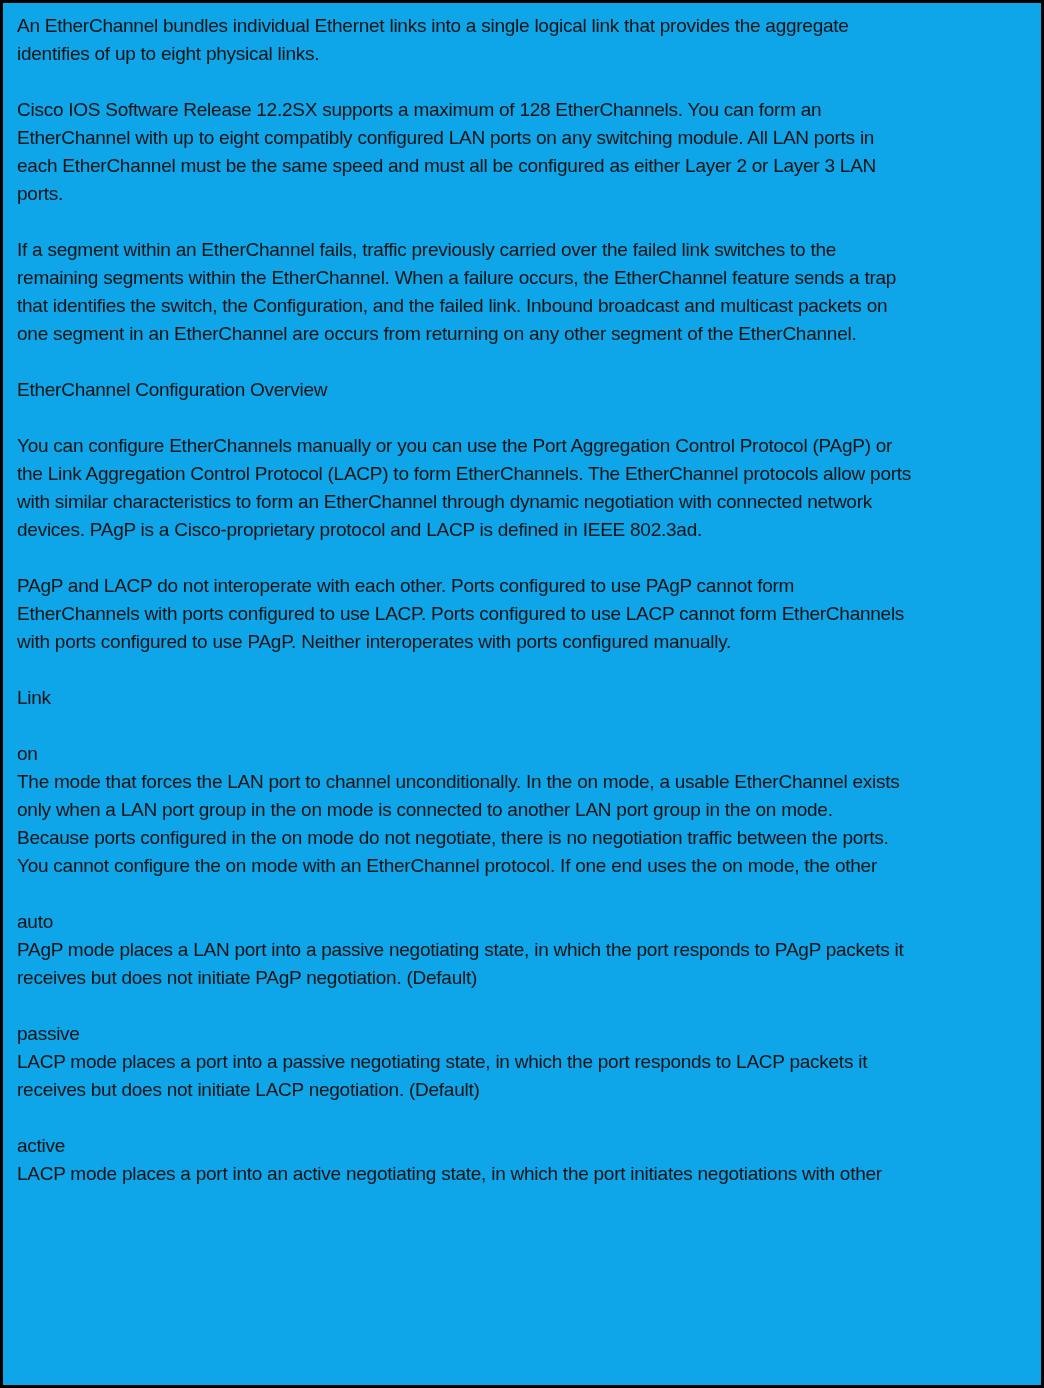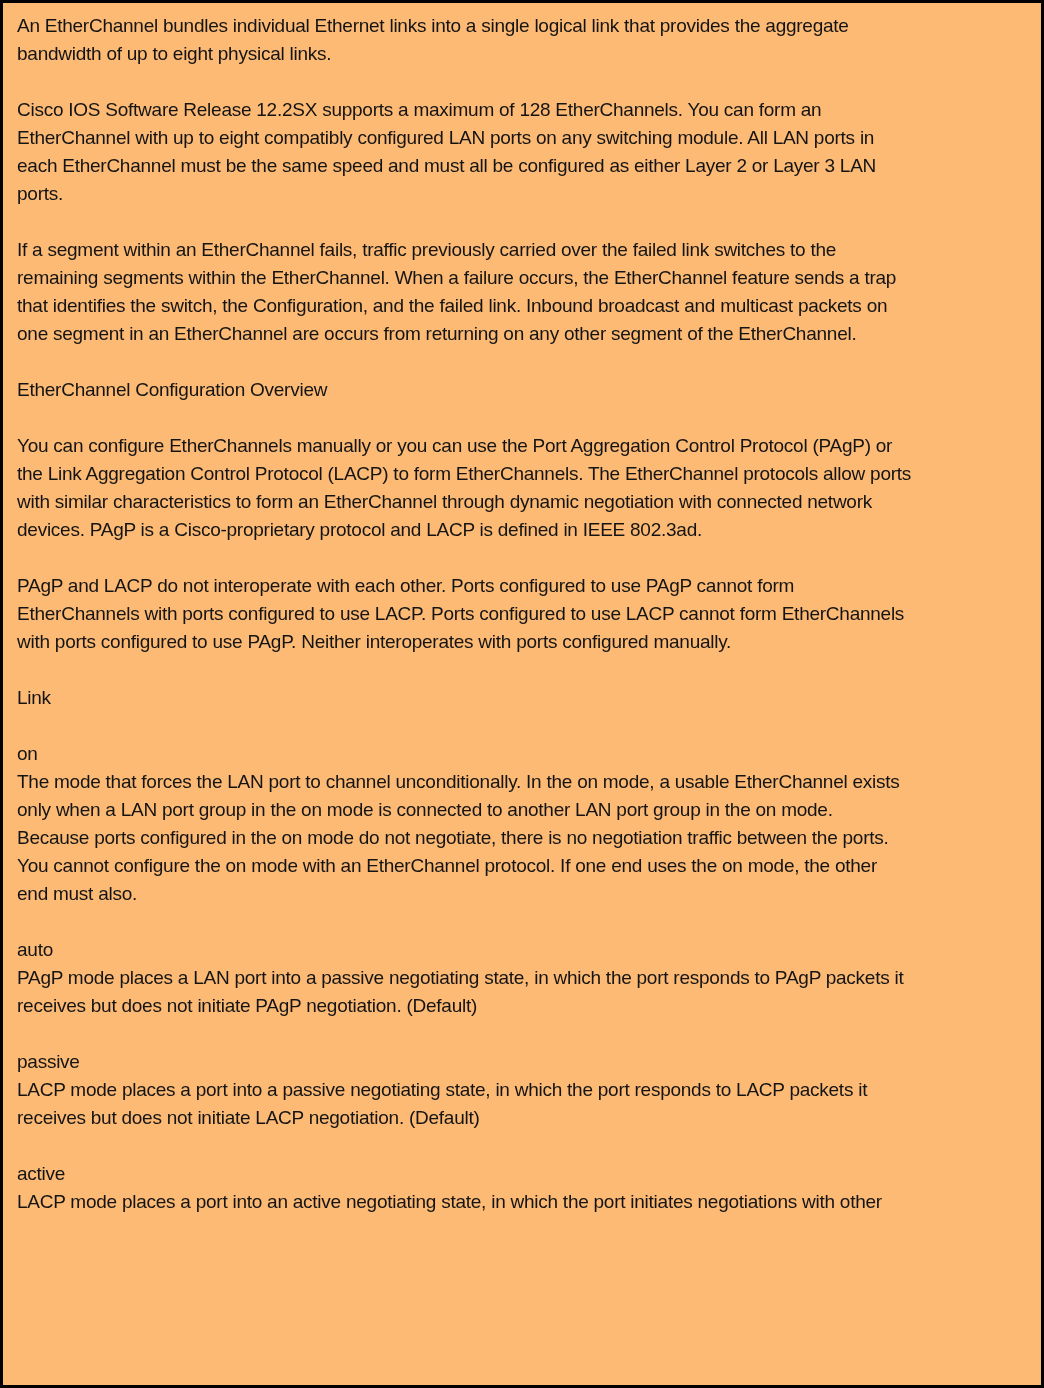--- a/index.html
+++ b/index.html
@@ -30,25 +30,25 @@
   }
   .line {
     white-space: nowrap;
     overflow: hidden;
     height: 28px;
   }
 </style>
 </head>
 <body>
 
-<div class="page" style="background: #fdba74; border-color: rgb(0, 0, 0); color: rgb(20, 20, 20);">
+<div class="page" style="background: #0ea5e9; border-color: rgb(0, 0, 0); color: rgb(20, 20, 20);">
   <div>
       <div class="paragraph">
         <div class="line">An EtherChannel bundles individual Ethernet links into a single logical link that provides the aggregate</div>
-        <div class="line">bandwidth of up to eight physical links.</div>
+        <div class="line">identifies of up to eight physical links.</div>
       </div>
       <div class="paragraph">
         <div class="line">Cisco IOS Software Release 12.2SX supports a maximum of 128 EtherChannels. You can form an</div>
         <div class="line">EtherChannel with up to eight compatibly configured LAN ports on any switching module. All LAN ports in</div>
         <div class="line">each EtherChannel must be the same speed and must all be configured as either Layer 2 or Layer 3 LAN</div>
         <div class="line">ports.</div>
       </div>
       <div class="paragraph">
         <div class="line">If a segment within an EtherChannel fails, traffic previously carried over the failed link switches to the</div>
         <div class="line">remaining segments within the EtherChannel. When a failure occurs, the EtherChannel feature sends a trap</div>
@@ -71,21 +71,20 @@
       </div>
       <div class="paragraph">
         <div class="line">Link</div>
       </div>
       <div class="paragraph">
         <div class="line">on</div>
         <div class="line">The mode that forces the LAN port to channel unconditionally. In the on mode, a usable EtherChannel exists</div>
         <div class="line">only when a LAN port group in the on mode is connected to another LAN port group in the on mode.</div>
         <div class="line">Because ports configured in the on mode do not negotiate, there is no negotiation traffic between the ports.</div>
         <div class="line">You cannot configure the on mode with an EtherChannel protocol. If one end uses the on mode, the other</div>
-        <div class="line">end must also.</div>
       </div>
       <div class="paragraph">
         <div class="line">auto</div>
         <div class="line">PAgP mode places a LAN port into a passive negotiating state, in which the port responds to PAgP packets it</div>
         <div class="line">receives but does not initiate PAgP negotiation. (Default)</div>
       </div>
       <div class="paragraph">
         <div class="line">passive</div>
         <div class="line">LACP mode places a port into a passive negotiating state, in which the port responds to LACP packets it</div>
         <div class="line">receives but does not initiate LACP negotiation. (Default)</div>

